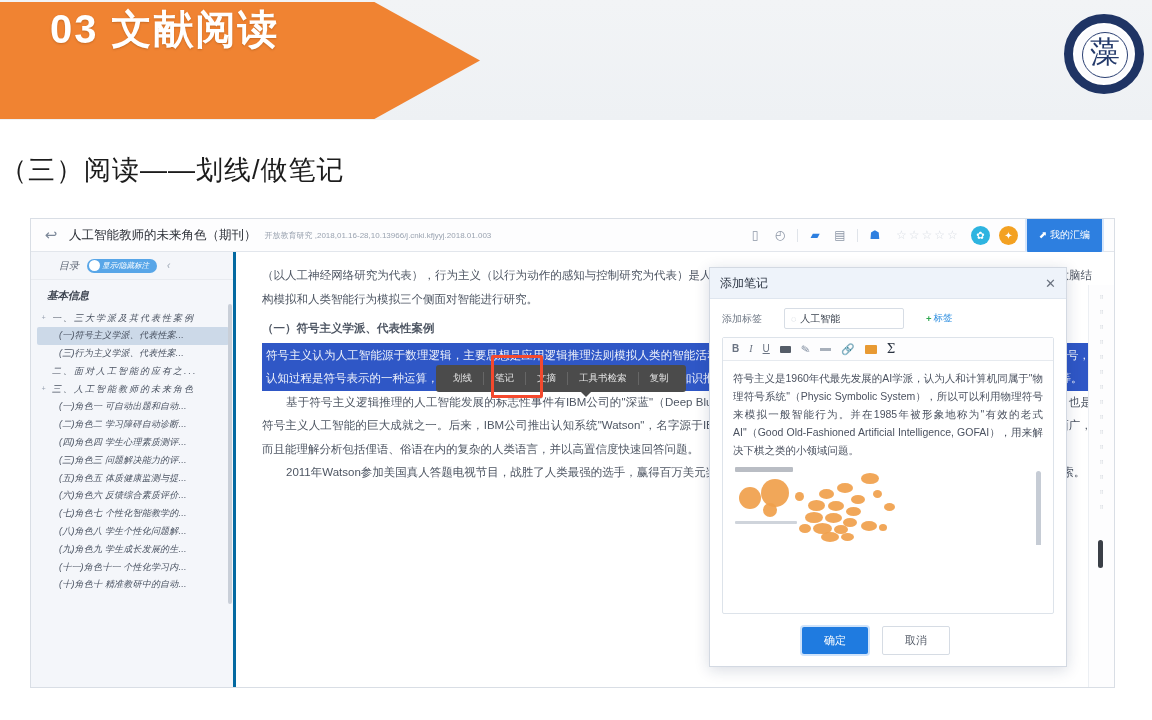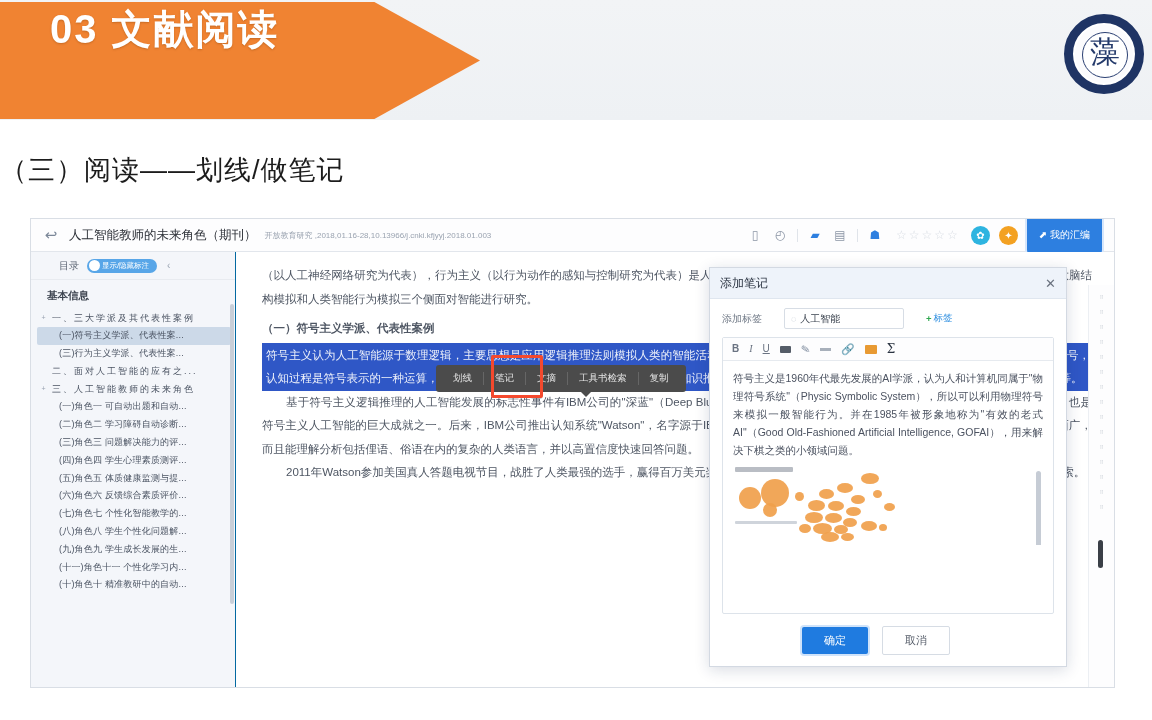--- a/index.html
+++ b/index.html
@@ -103,22 +103,23 @@
     background: #2d7fe0; color: #fff; font-size: 10px;
     border-radius: 11px; padding: 19px 12px; white-space: nowrap;
     box-shadow: 0 0 0 2px #d6e6fb;
   }
 
   
   .app-body { position: absolute; left: 0; top: 33px; right: 0; bottom: 0; display: flex; }
 
   
   .sidebar {
-    width: 205px; background: #f4f6fa; border-right: 1px solid #0369a1;
+    width: 205px; background: #f4f6fa; border-right: 3px solid #0369a1;
     position: relative;
+    font-style: italic;
   }
   .sb-head {
     height: 28px; display: flex; align-items: center; gap: 8px;
     padding: 0 6px 0 28px; border-bottom: 1px solid #e8ebf0;
   }
   .sb-tab { font-size: 10px; color: #5b6troubleshoot; }
   .sb-tab { font-size: 10px; color: #5b6473; }
   .sb-toggle {
     background: #58a6e8; color: #fff; font-size: 7.5px; border-radius: 9px;
     padding: 2px 8px 2px 15px; position: relative; white-space: nowrap;
@@ -371,24 +372,24 @@
               <span class="expander">+</span>
               <span class="txt">三、人工智能教师的未来角色</span>
             </div>
           <div class="node lvl2">
               <span class="txt">(一)角色一 可自动出题和自动...</span>
             </div>
           <div class="node lvl2">
               <span class="txt">(二)角色二 学习障碍自动诊断...</span>
             </div>
           <div class="node lvl2">
+              <span class="txt">(四)角色四 学生心理素质测评...</span>
+            </div>
+          <div class="node lvl2">
               <span class="txt">(三)角色三 问题解决能力的评...</span>
-            </div>
-          <div class="node lvl2">
-              <span class="txt">(四)角色四 学生心理素质测评...</span>
             </div>
           <div class="node lvl2">
               <span class="txt">(五)角色五 体质健康监测与提...</span>
             </div>
           <div class="node lvl2">
               <span class="txt">(六)角色六 反馈综合素质评价...</span>
             </div>
           <div class="node lvl2">
               <span class="txt">(七)角色七 个性化智能教学的...</span>
             </div>

